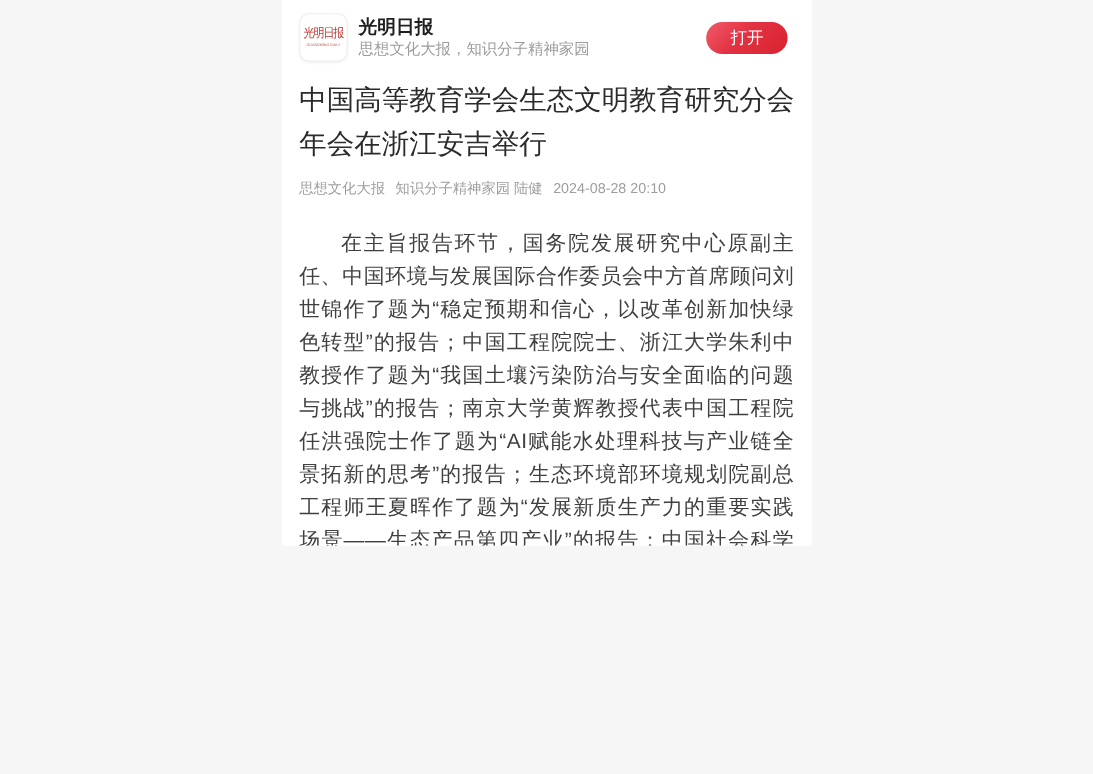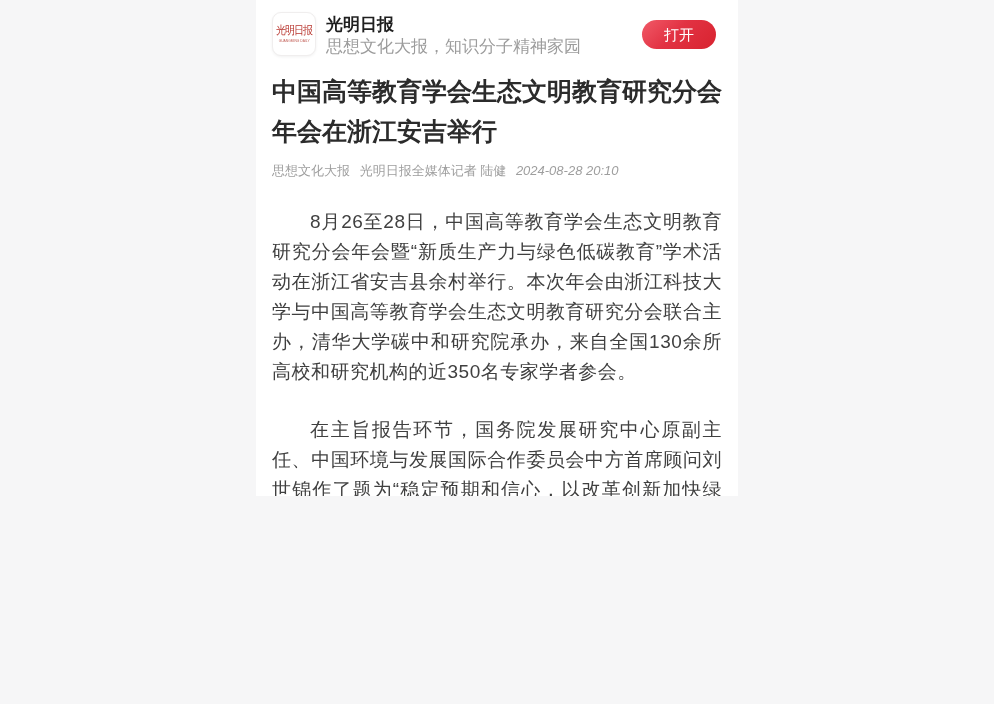--- a/index.html
+++ b/index.html
@@ -61,57 +61,58 @@
     flex: 1 1 auto;
     min-width: 0;
   }
   .app-name {
     font-size: 17px;
     font-weight: bold;
     color: #1f1f1f;
     line-height: 20px;
   }
   .app-tagline {
-    font-size: 17px;
+    font-size: 14px;
     color: #9c9c9c;
     line-height: 15px;
     margin-top: 4px;
     white-space: nowrap;
+    font-family: Liberation Mono, monospace;
   }
   .open-button {
     flex: 0 0 auto;
     border: none;
     outline: none;
     cursor: pointer;
     color: #ffffff;
     font-size: 15px;
     font-family: Liberation Sans, sans-serif;
     line-height: 1;
     padding: 7px 22px;
     border-radius: 999px;
     background: linear-gradient(135deg, #f15a68 0%, #e23243 45%, #d8232f 100%);
     margin-right: 6px;
   }
   
   .article-title {
     margin: 15px 0 0 0;
     font-size: 25px;
     line-height: 40px;
-    font-weight: 700;
+    font-weight: 400;
     color: #2b2b2b;
   }
   .article-byline {
     margin-top: 12px;
     font-size: 13px;
     line-height: 16px;
     color: #9e9e9e;
     white-space: nowrap;
   }
   .article-byline span { margin-right: 6px; }
-  .article-byline span:last-child { margin-right: 12px; font-style: italic; }
+  .article-byline span:last-child { margin-right: 12px; }
   .body-para {
     margin: 28px 0 0 0;
     font-size: 19px;
     line-height: 30px;
     color: #404040;
     text-indent: 2em;
     text-align: justify;
     letter-spacing: 0.5px;
   }
 </style>
@@ -129,20 +130,19 @@
       <div class="app-name">光明日报</div>
       <div class="app-tagline">思想文化大报，知识分子精神家园</div>
     </div>
     <button class="open-button">打开</button>
   </div>
 
   <h1 class="article-title">中国高等教育学会生态文明教育研究分会年会在浙江安吉举行</h1>
 
   <div class="article-byline">
     <span>思想文化大报</span>
-    <span>光明日报全媒体记者 陆健</span>
+    <span>知识分子精神家园 陆健</span>
     <span>2024-08-28 20:10</span>
   </div>
 
-  <p class="body-para">8月26至28日，中国高等教育学会生态文明教育研究分会年会暨“新质生产力与绿色低碳教育”学术活动在浙江省安吉县余村举行。本次年会由浙江科技大学与中国高等教育学会生态文明教育研究分会联合主办，清华大学碳中和研究院承办，来自全国130余所高校和研究机构的近350名专家学者参会。</p>
   <p class="body-para">在主旨报告环节，国务院发展研究中心原副主任、中国环境与发展国际合作委员会中方首席顾问刘世锦作了题为“稳定预期和信心，以改革创新加快绿色转型”的报告；中国工程院院士、浙江大学朱利中教授作了题为“我国土壤污染防治与安全面临的问题与挑战”的报告；南京大学黄辉教授代表中国工程院任洪强院士作了题为“AI赋能水处理科技与产业链全景拓新的思考”的报告；生态环境部环境规划院副总工程师王夏晖作了题为“发展新质生产力的重要实践场景——生态产品第四产业”的报告；中国社会科学院生态文明研究所所长张永生作了题为“中国自主知</p>
 
 </div>
 
 </body></html>

